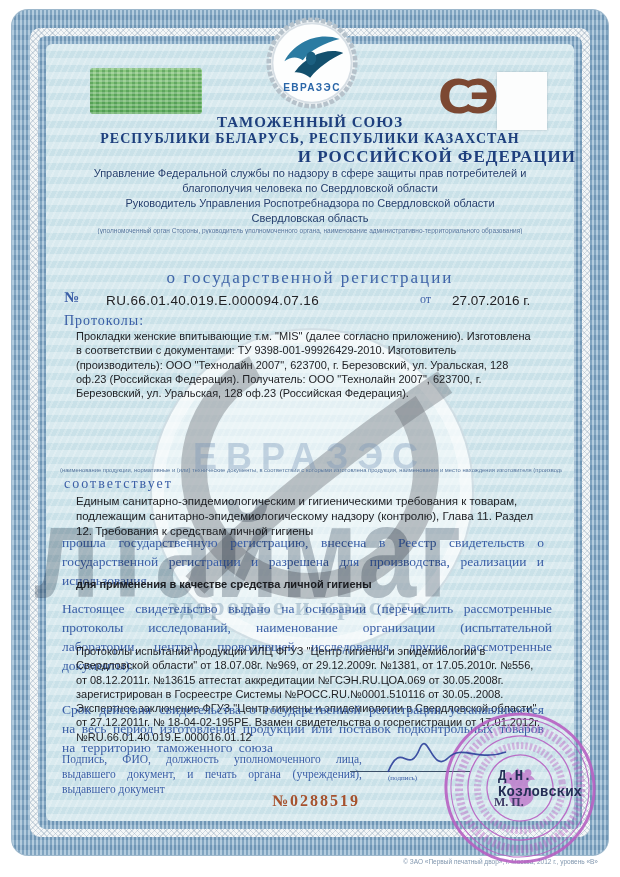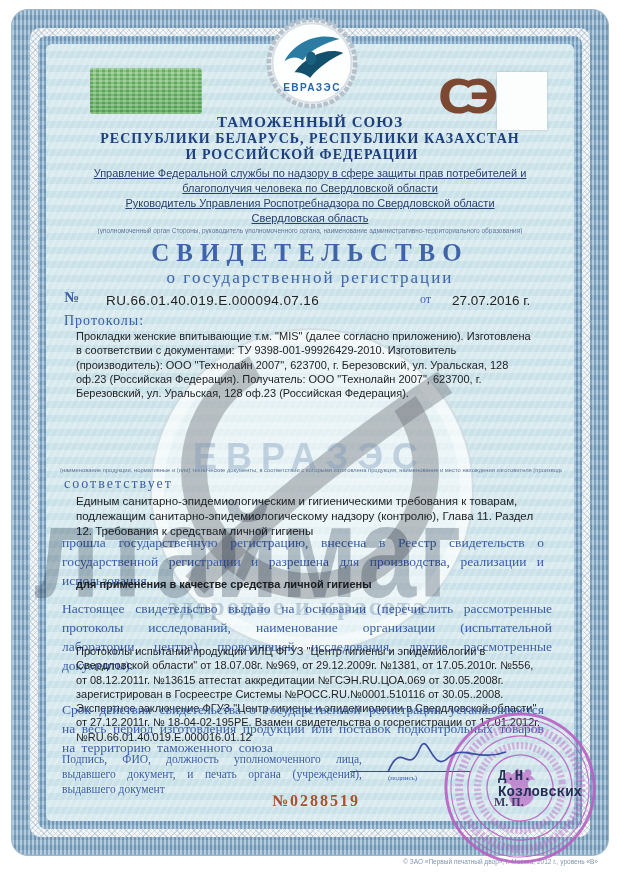--- a/index.html
+++ b/index.html
@@ -49,21 +49,21 @@
       repeating-linear-gradient(90deg, rgba(40,120,50,.35) 0 3px, transparent 3px 6px),
       linear-gradient(180deg,#8cc981,#66b163);}
   .medallion{position:absolute;left:266px;top:17px;width:92px;height:92px;z-index:5;}
   .se-logo{position:absolute;left:438px;top:74px;z-index:3;font-family:"DejaVu Sans",sans-serif;
     font-weight:900;font-size:46px;letter-spacing:-7px;color:#7c4832;line-height:1;}
   .white-square{position:absolute;left:497px;top:72px;width:50px;height:58px;background:#fcfdfd;
     z-index:2;box-shadow:0 0 2px rgba(120,140,150,.5);}
   
   .z{z-index:3;position:absolute;}
   .hdr{font-weight:bold;color:#1e3f7d;text-align:center;letter-spacing:1px;}
-  .auth{font-family:"Liberation Sans",sans-serif;color:#27406e;text-align:center;line-height:1.35;text-decoration:underline;}
+  .auth{font-family:"Liberation Sans",sans-serif;color:#27406e;text-align:center;line-height:1.35;}
   .tiny{font-family:"Liberation Sans",sans-serif;font-size:6.5px;color:#54749c;text-align:center;
     white-space:nowrap;overflow:hidden;}
   .blue{color:#3a5ea6;}
   .black-sans{font-family:"Liberation Sans",sans-serif;color:#212226;line-height:1.3;}
   .jblue{color:#3a5ea6;text-align:justify;line-height:1.42;font-size:13.5px;}
   .title-main{font-weight:bold;font-size:25px;letter-spacing:7px;color:#4064a8;text-align:center;}
   .title-sub{font-weight:normal;font-size:17px;letter-spacing:2px;color:#4064a8;text-align:center;}
   .blank-no{font-weight:bold;font-size:16px;letter-spacing:2px;color:#a6522e;}
   .sig-line{position:absolute;left:350px;top:771px;width:120px;border-bottom:1px solid #3a4f68;z-index:5;}
   .sig-cap{position:absolute;left:388px;top:774px;font-size:7px;color:#3a5ea6;z-index:5;}
@@ -104,27 +104,26 @@
     <path d="M20 48 C32 26 58 16 80 24 C64 28 48 36 40 47 C33 42 26 44 20 48 Z" fill="#2b7ba2"></path>
     <path d="M31 60 C45 41 68 33 84 39 C71 45 56 55 48 66 C42 61 36 60 31 60 Z" fill="#13506e"></path>
     <ellipse cx="49" cy="45" rx="5.5" ry="7.5" fill="#1b5f80"></ellipse>
     <text x="50" y="80" text-anchor="middle" font-family="Liberation Sans,sans-serif" font-size="11" font-weight="bold" fill="#2a66a8" letter-spacing="1.5">ЕВРАЗЭС</text>
   </svg>
   <div class="white-square"></div>
   <div class="se-logo">СЭ</div>
 
   <div class="z hdr" style="left:60px;top:114px;width:500px;font-size:15px;">ТАМОЖЕННЫЙ СОЮЗ</div>
   <div class="z hdr" style="left:60px;top:131px;width:500px;font-size:14px;">РЕСПУБЛИКИ БЕЛАРУСЬ, РЕСПУБЛИКИ КАЗАХСТАН</div>
-  <div class="z hdr" style="left:52px;top:147px;width:500px;font-size:14px;">И РОССИЙСКОЙ ФЕДЕРАЦИИ</div>
+  <div class="z hdr" style="left:76px;top:147px;width:500px;font-size:17px;text-align:right;">И РОССИЙСКОЙ ФЕДЕРАЦИИ</div>
   <div class="z auth" style="left:75px;top:166px;width:470px;font-size:11px;">Управление Федеральной службы по надзору в сфере защиты прав потребителей и благополучия человека по Свердловской области</div>
   <div class="z auth" style="left:75px;top:196px;width:470px;font-size:11px;">Руководитель Управления Роспотребнадзора по Свердловской области</div>
   <div class="z auth" style="left:75px;top:211px;width:470px;font-size:11px;">Свердловская область</div>
   <div class="z tiny" style="left:60px;top:227px;width:500px;">(уполномоченный орган Стороны, руководитель уполномоченного органа, наименование административно-территориального образования)</div>
 
-  <div class="z title-main" style="left:60px;top:239px;width:500px;">СВИДЕТЕЛЬСТВО</div>
   <div class="z title-sub" style="left:60px;top:268px;width:500px;">о государственной регистрации</div>
 
   <div class="z blue" style="left:64px;top:289px;font-size:15px;font-weight:bold;">№</div>
   <div class="z black-sans" style="left:106px;top:292px;font-size:13.5px;letter-spacing:.4px;">RU.66.01.40.019.Е.000094.07.16</div>
   <div class="z blue" style="left:420px;top:292px;font-size:12px;">от</div>
   <div class="z black-sans" style="left:452px;top:292px;font-size:13.5px;">27.07.2016 г.</div>
 
   <div class="z blue" style="left:64px;top:313px;font-size:14px;letter-spacing:1px;">Протоколы:</div>
   <div class="z black-sans" style="left:76px;top:329px;width:462px;font-size:11px;">Прокладки женские впитывающие т.м. "MIS" (далее согласно приложению). Изготовлена в соответствии с документами: ТУ 9398-001-99926429-2010. Изготовитель (производитель): ООО "Технолайн 2007", 623700, г. Березовский, ул. Уральская, 128 оф.23 (Российская Федерация).  Получатель: ООО "Технолайн 2007", 623700, г. Березовский, ул. Уральская, 128 оф.23 (Российская Федерация).</div>
 

